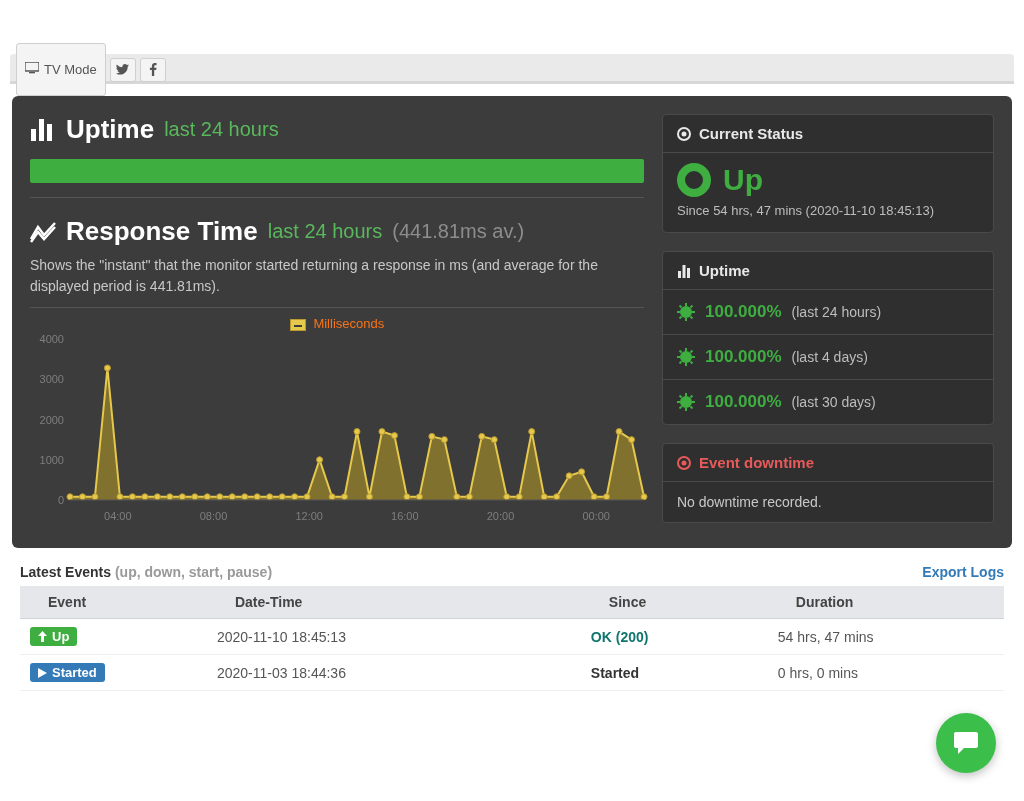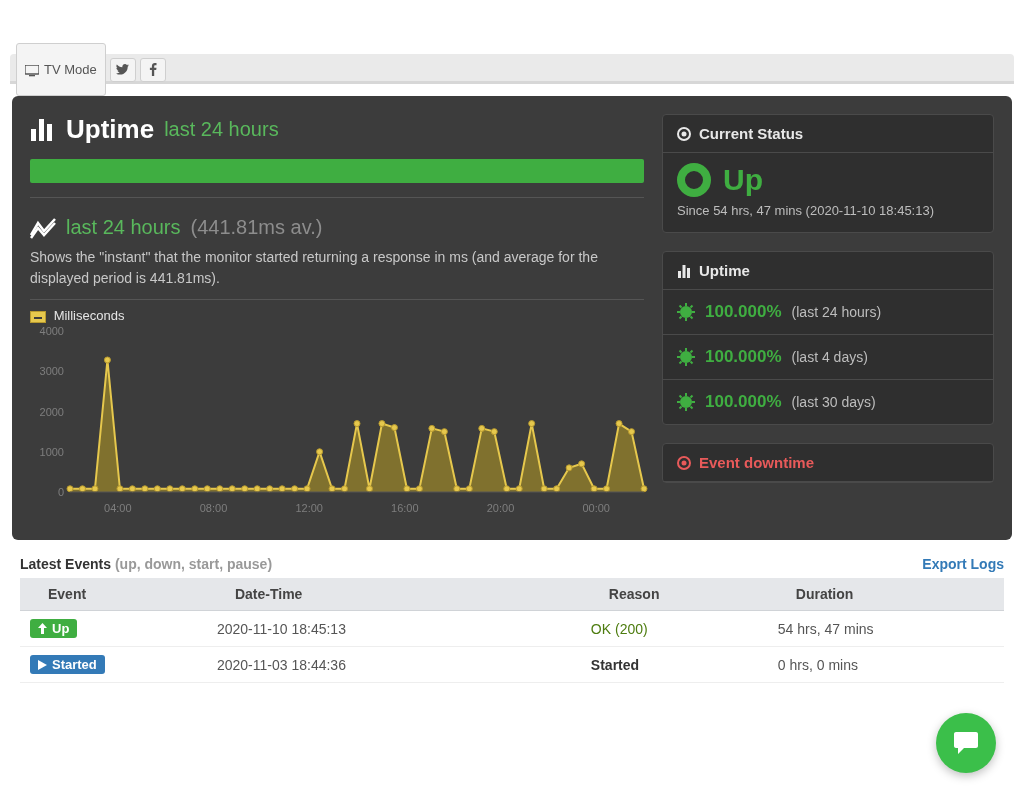--- a/index.html
+++ b/index.html
@@ -29,21 +29,21 @@
     border-bottom: 3px solid #d7d7d7;
   }
   .tv-mode-btn {
     background: #f4f4f4;
     border: 1px solid #cfcfcf;
     border-radius: 3px;
     padding: 18px 8px;
     font-size: 13px;
     color: #555;
     display: inline-flex;
-    align-items: flex-end;
+    align-items: flex-start;
     gap: 5px;
     cursor: pointer;
   }
   .social-btn {
     background: #f4f4f4;
     border: 1px solid #cfcfcf;
     border-radius: 3px;
     width: 26px;
     height: 24px;
     display: inline-flex;
@@ -112,22 +112,22 @@
     line-height: 1.5;
     margin-top: 8px;
   }
 
   .chart-wrap {
     margin-top: 10px;
     border-top: 1px solid #555;
     padding-top: 8px;
   }
   .legend {
-    text-align: left;
-    color: #e5e5e5;
+    text-align: center;
+    color: #f97316;
     font-size: 13px;
     margin-bottom: 4px;
   }
   .legend-swatch {
     display: inline-block;
     width: 16px; height: 12px;
     background: #e6c84d;
     border: 1px solid #b89a2e;
     vertical-align: middle;
     margin-right: 4px;
@@ -236,21 +236,21 @@
     border-bottom:1px solid #eee;
     color:#555;
   }
   .badge{
     display:inline-flex;align-items:center;gap:5px;
     padding:2px 8px;border-radius:3px;
     color:#fff;font-weight:bold;font-size:13px;
   }
   .badge.green{background:#3fae41;}
   .badge.blue{background:#337ab7;}
-  .reason-ok{color:#4d7c0f;font-weight:normal;}
+  .reason-ok{color:#0f766e;font-weight:bold;}
   .reason-dark{color:#333;font-weight:bold;}
 
   
   .chat-fab{
     position:fixed;
     right:28px;bottom:28px;
     width:60px;height:60px;border-radius:50%;
     background:#3bbf4a;
     display:flex;align-items:center;justify-content:center;
     box-shadow:0 3px 10px rgba(0,0,0,0.25);
@@ -297,20 +297,21 @@
       <span class="sub">last 24 hours</span>
     </div>
     <div class="uptime-bar"></div>
     <hr class="hr">
 
     <div class="panel-title">
       <svg width="26" height="22" viewBox="0 0 26 22">
         <polyline points="1,18 8,6 14,14 25,2" fill="none" stroke="#fff" stroke-width="2.5"></polyline>
         <polyline points="1,21 8,11 14,18 25,6" fill="none" stroke="#fff" stroke-width="2.5"></polyline>
       </svg>
+      <span>Response Time</span>
       <span class="sub">last 24 hours</span>
       <span class="sub2">(441.81ms av.)</span>
     </div>
     <div class="desc">Shows the "instant" that the monitor started returning a response in ms (and average for the displayed period is 441.81ms).</div>
 
     <div class="chart-wrap">
       <div class="legend">
         <span class="legend-swatch"></span>
         <span>Milliseconds</span>
       </div>
@@ -461,38 +462,39 @@
     </div>
 
     <div class="side-panel">
       <div class="side-head red">
         <svg width="14" height="14" viewBox="0 0 14 14">
             <circle cx="7" cy="7" r="6" fill="none" stroke="#e85a5a" stroke-width="2"></circle>
             <circle cx="7" cy="7" r="2.5" fill="#e85a5a"></circle>
           </svg>
         <span>Event downtime</span>
       </div>
+      <div class="side-body">No downtime recorded.</div>
     </div>
   </div>
 </div>
 
 <div class="events-wrap">
   <div class="events-top">
     <div class="events-title">
       <span>Latest Events</span>
       <span class="muted">(up, down, start, pause)</span>
     </div>
     <div class="export-link">Export Logs</div>
   </div>
   <table class="events">
     <thead>
       <tr>
         <th style="width:19%">Event</th>
         <th style="width:38%">Date-Time</th>
-        <th style="width:19%">Reason</th>
+        <th style="width:19%">Since</th>
         <th>Duration</th>
       </tr>
     </thead>
     <tbody id="events-body">
         <tr>
     <td><span class="badge green">
               <svg width="9" height="11" viewBox="0 0 9 11">
                 <path d="M4.5 0L9 5H6v6H3V5H0z" fill="#fff"></path>
               </svg>
               <span>Up</span>

